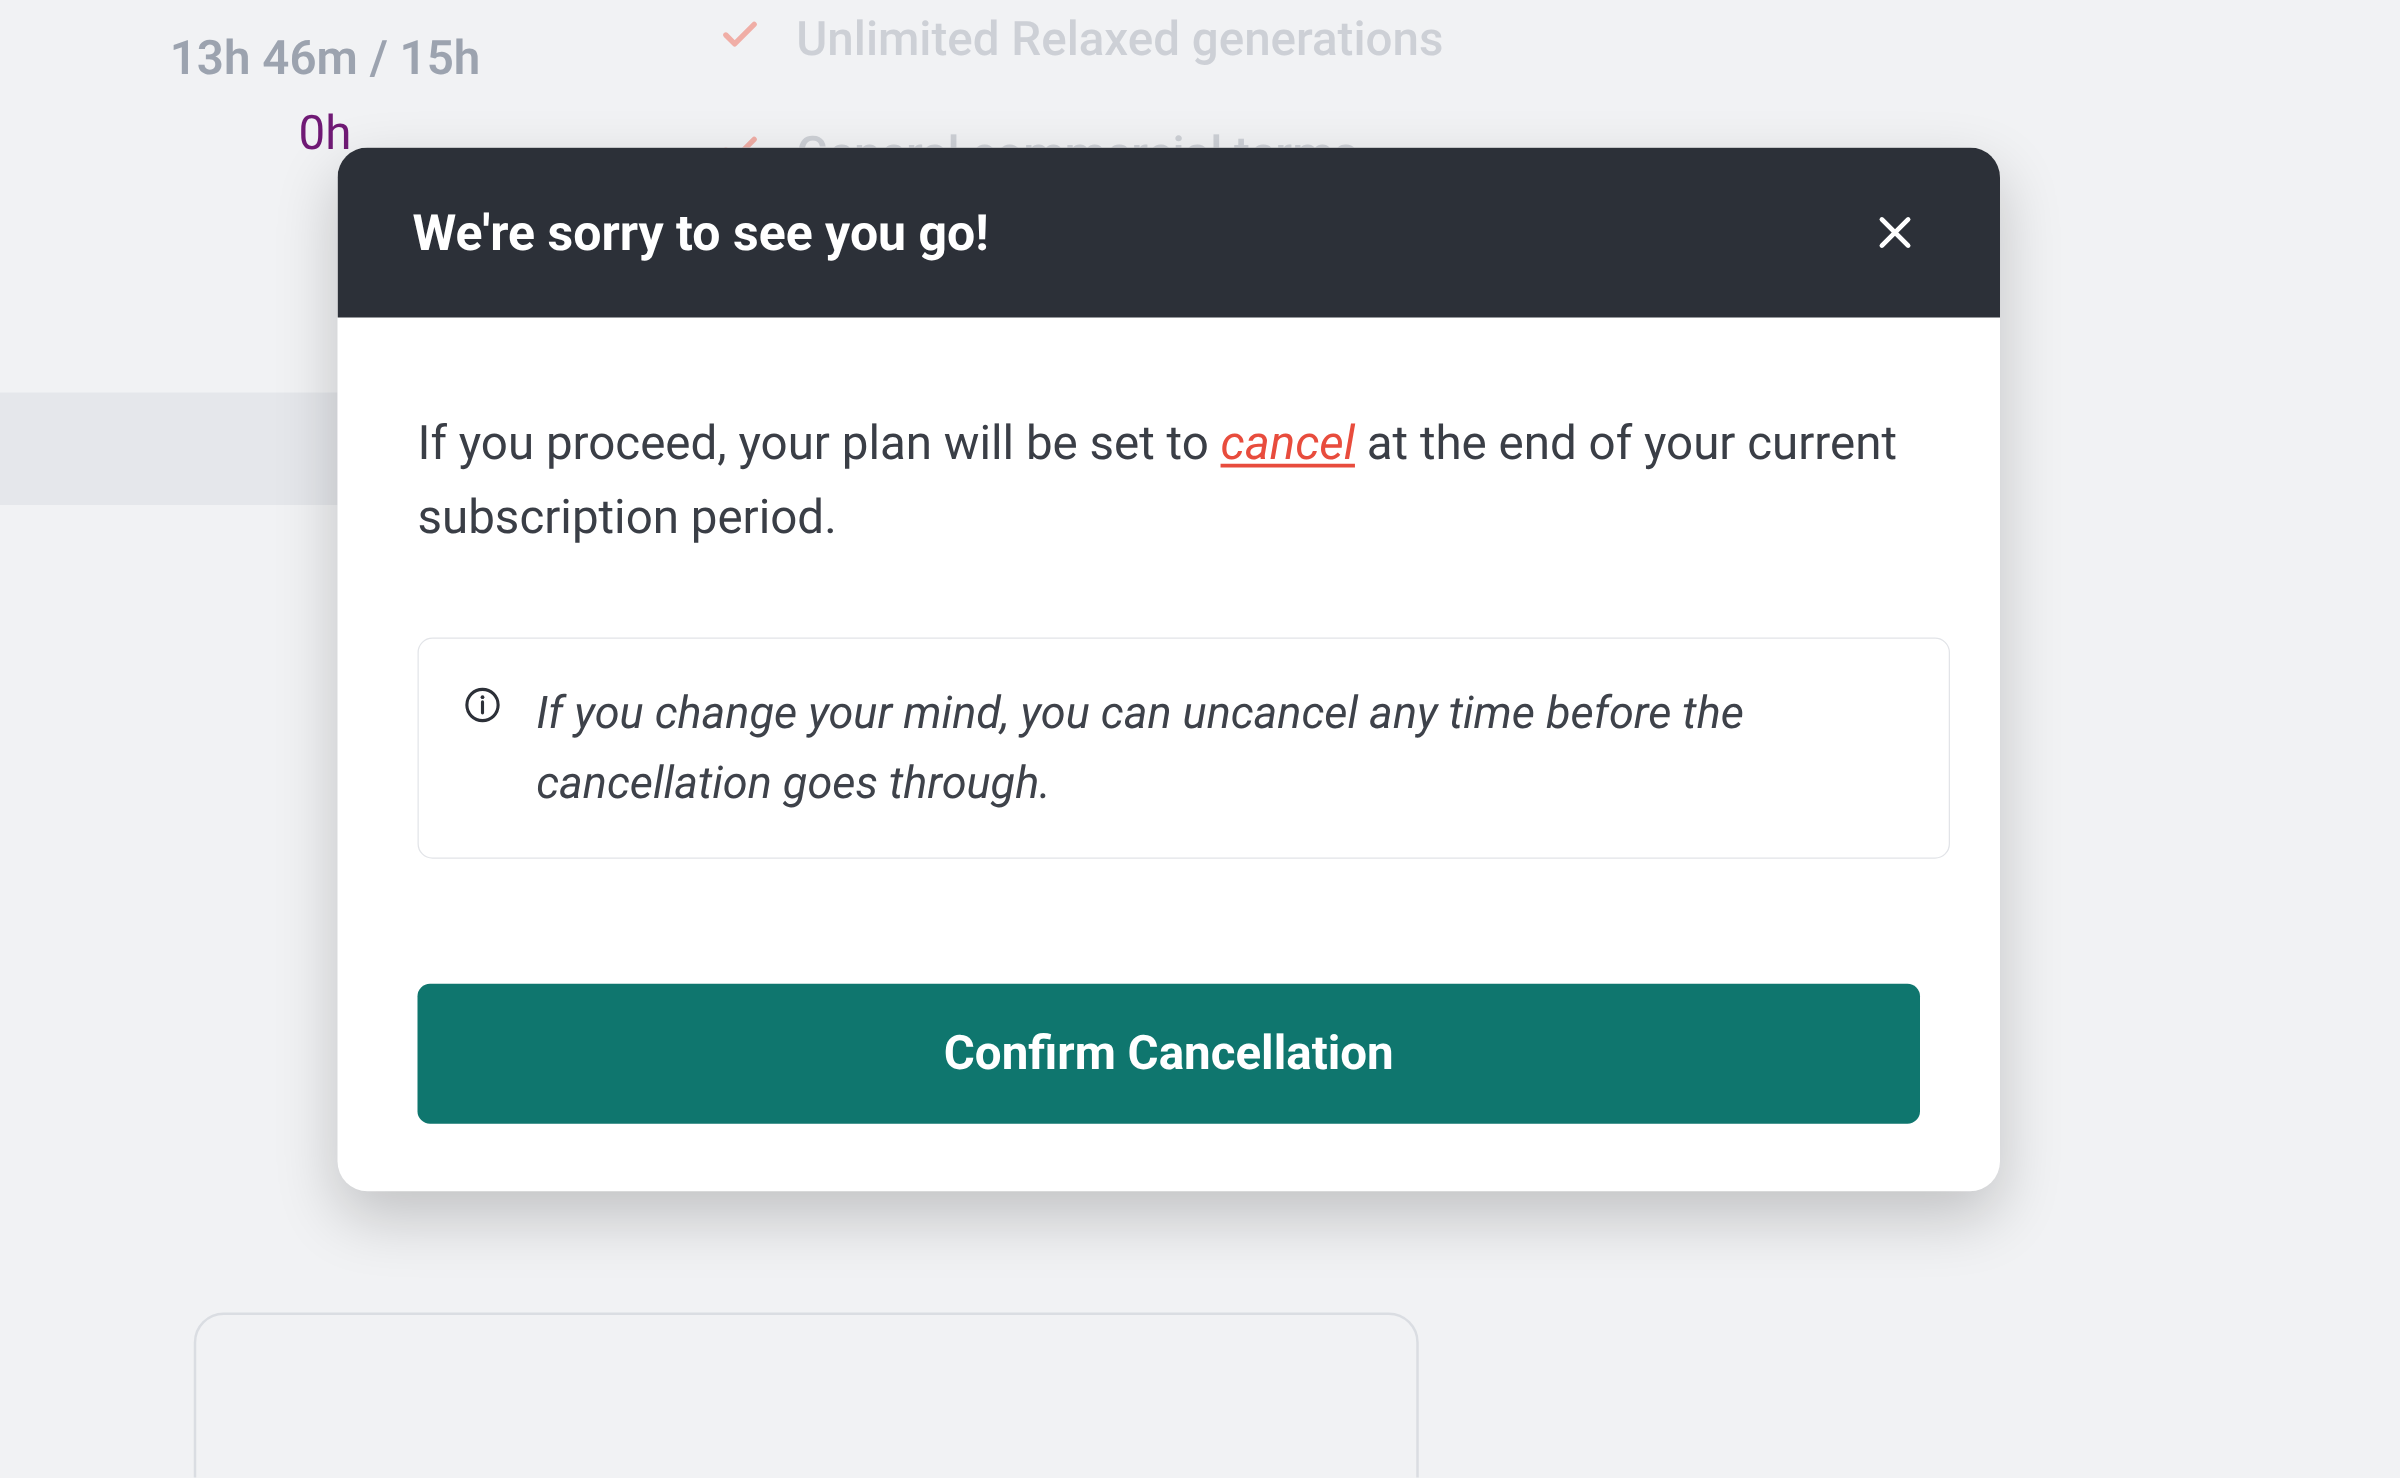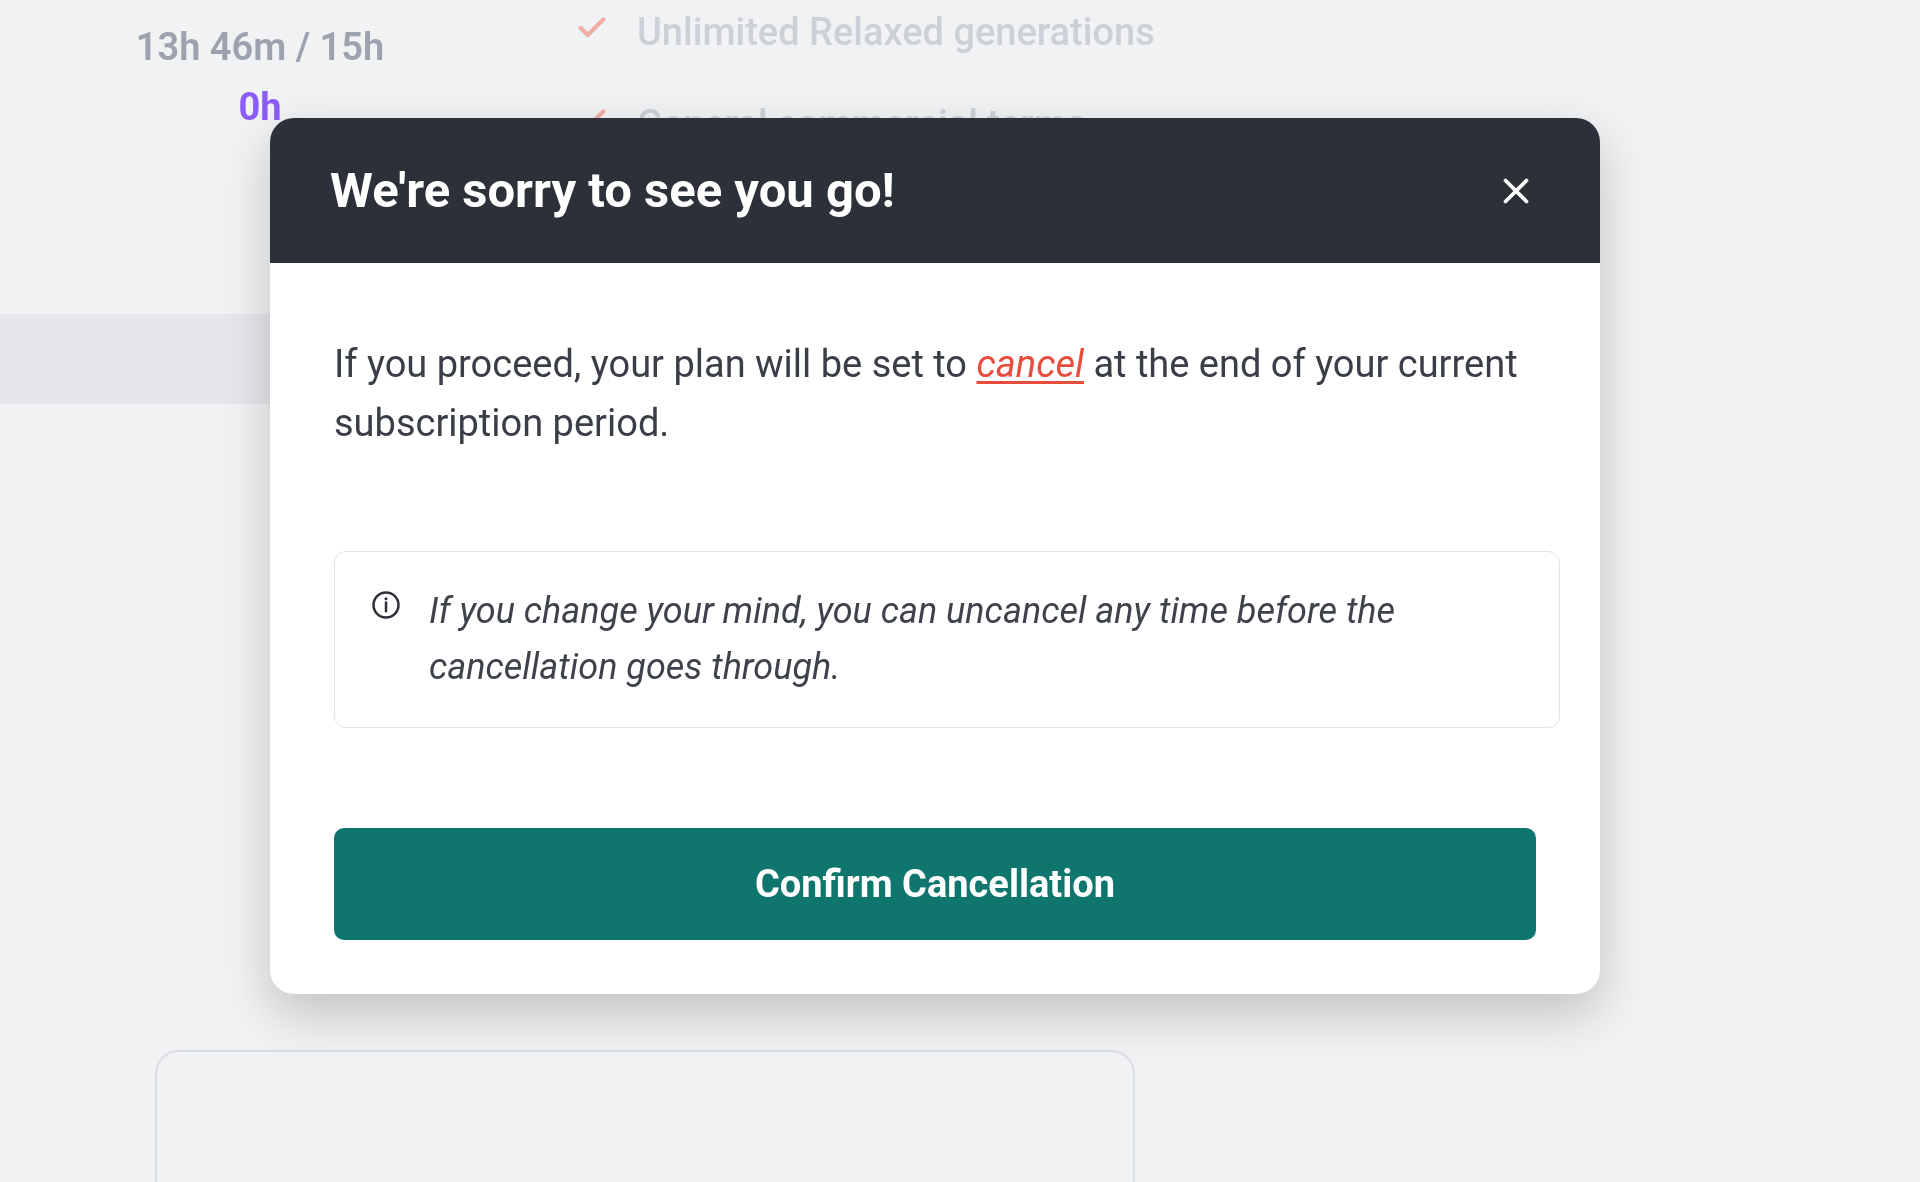--- a/index.html
+++ b/index.html
@@ -26,23 +26,23 @@
     }
     .bg-usage-text {
       text-align: center;
       color: #9ca3af;
       font-size: 38px;
       font-weight: 600;
       line-height: 1.35;
     }
     .bg-usage-sub {
       text-align: center;
-      color: #8b5cf6;
-      font-size: 38px;
-      font-weight: 700;
+      color: #701a75;
+      font-size: 38px;
+      font-weight: 400;
       margin-top: 12px;
     }
     .bg-selected-row {
       position: absolute;
       top: 314px;
       left: 0;
       width: 270px;
       height: 90px;
       background: #e5e7eb;
     }
@@ -102,21 +102,21 @@
     }
     .modal-header {
       background: #2c3038;
       padding: 44px 60px;
       display: flex;
       align-items: center;
       justify-content: space-between;
     }
     .modal-title {
       color: #ffffff;
-      font-size: 49px;
+      font-size: 40px;
       font-weight: 700;
     }
     .modal-close {
       color: #ffffff;
       cursor: pointer;
       display: flex;
       align-items: center;
       justify-content: center;
       width: 48px;
       height: 48px;
@@ -134,21 +134,21 @@
       line-height: 1.55;
     }
     .cancel-word {
       color: #e84c3d;
       font-style: italic;
       text-decoration: underline;
       text-underline-offset: 4px;
     }
     
     .info-box {
-      margin-top: 98px;
+      margin-top: 66px;
       border: 1.5px solid #e2e4e8;
       border-radius: 12px;
       padding: 32px 36px;
       display: flex;
       align-items: flex-start;
       gap: 28px;
     }
     .info-icon {
       flex-shrink: 0;
       margin-top: 6px;

